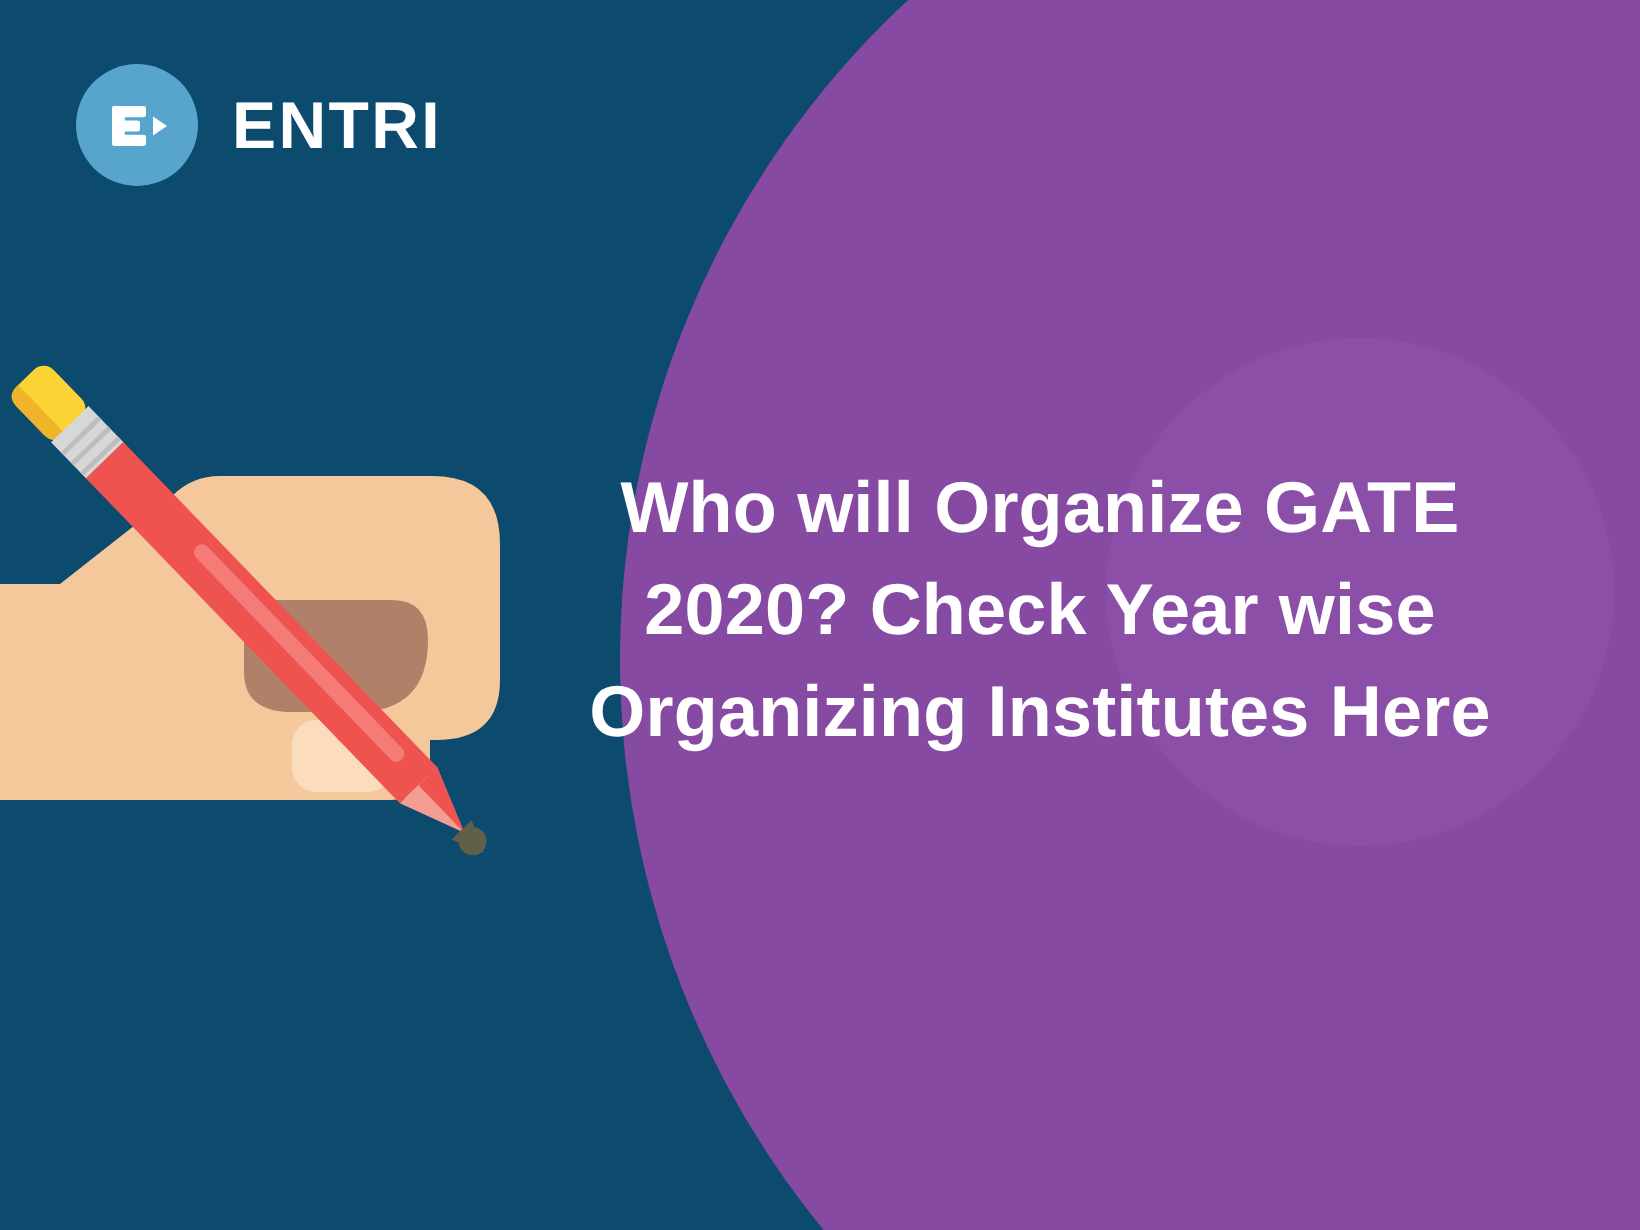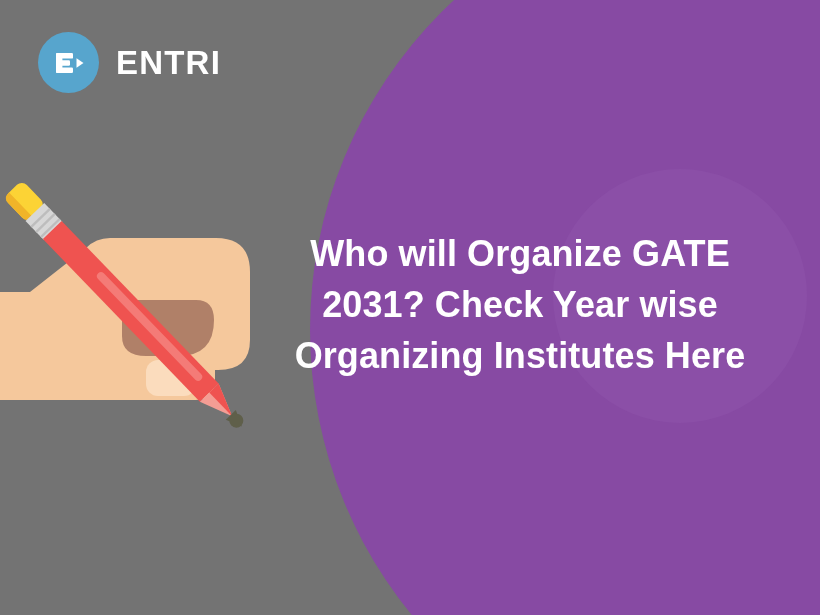--- a/index.html
+++ b/index.html
@@ -8,21 +8,21 @@
     padding: 0;
     background: #3a3a3a;
   }
   * { box-sizing: border-box; }
 
   .banner {
     position: relative;
     width: 820px;
     height: 615px;
     overflow: hidden;
-    background: #737373;
+    background: #0c4a6e;
     font-family: "Liberation Sans", "DejaVu Sans", sans-serif;
     -webkit-font-smoothing: antialiased;
   }
 
   
   .deco-layer {
     position: absolute;
     inset: 0;
     width: 100%;
     height: 100%;
@@ -136,15 +136,15 @@
         <rect x="7" y="10" width="17" height="5.6" rx="1.2" fill="#ffffff"></rect>
         <rect x="7" y="17.2" width="14" height="5.6" rx="1.2" fill="#ffffff"></rect>
         <rect x="7" y="24.4" width="17" height="5.6" rx="1.2" fill="#ffffff"></rect>
         <rect x="7" y="10" width="6.4" height="20" rx="1.2" fill="#ffffff"></rect>
         <path d="M 27.5 15.2 L 34.5 20 L 27.5 24.8 Z" fill="#ffffff"></path>
       </svg>
     </span>
     <span class="logo-wordmark">ENTRI</span>
   </div>
 
-  <h1 class="headline">Who will Organize GATE 2031? Check Year wise Organizing Institutes Here</h1>
+  <h1 class="headline">Who will Organize GATE 2020? Check Year wise Organizing Institutes Here</h1>
 
 </div>
 
 </body></html>

